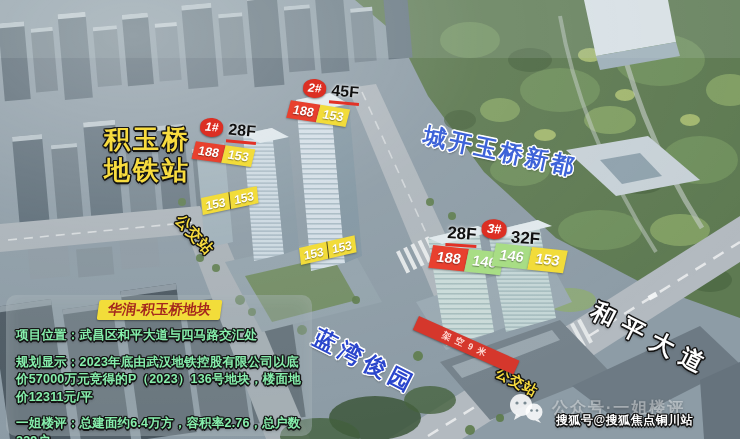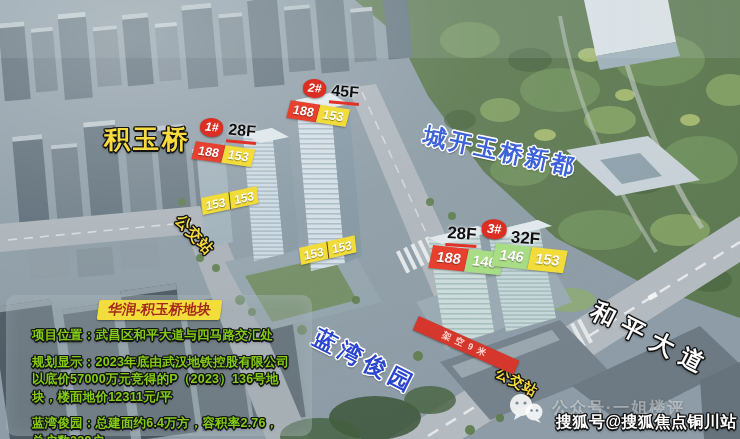--- a/index.html
+++ b/index.html
@@ -55,28 +55,28 @@
           transform:rotate(24deg);display:flex;align-items:center;justify-content:center;
           color:#ffd9d4;font-size:9px;font-weight:700;letter-spacing:5px;
           box-shadow:0 1px 2px rgba(0,0,0,.4);}
 
   .panel{position:absolute;z-index:3;left:6px;top:295px;width:306px;height:141px;
          background:rgba(158,170,176,.38);border-radius:10px;
          box-shadow:inset 0 0 18px rgba(255,255,255,.12);}
   .panel-title{display:table;margin:5px auto 7px;background:#f2dd3a;color:#a5281e;
          font-weight:900;font-size:14px;line-height:1.1;padding:2px 10px 3px;
          transform:skewX(-8deg);border-radius:2px;box-shadow:0 1px 2px rgba(0,0,0,.4);}
-  .pline{margin:0 16px 9px;padding:0 6px 0 10px;font-size:12.5px;font-weight:700;color:#84cc16;
+  .pline{margin:0 0 9px;padding:0 6px 0 10px;font-size:12.5px;font-weight:700;color:#86efac;
          line-height:1.4;letter-spacing:.2px;}
   .pline:last-child{margin-bottom:0;}
 
   .wm-ghost{position:absolute;z-index:4;left:508px;top:393px;display:flex;align-items:center;gap:8px;}
   .wm-ghost .txt{color:rgba(255,255,255,.42);font-size:16px;font-weight:800;letter-spacing:2px;
          text-shadow:0 1px 3px rgba(0,0,0,.25);white-space:nowrap;}
-  .wm-sohu{position:absolute;z-index:4;left:556px;top:412px;color:#fff;font-size:16px;
+  .wm-sohu{position:absolute;z-index:4;left:556px;top:412px;color:#fff;font-size:12px;
          font-weight:800;letter-spacing:.5px;white-space:nowrap;}
 </style>
 </head>
 <body>
 
 <div class="stage">
 
   <svg class="bg" width="740" height="439" viewBox="0 0 740 439">
     <defs>
       <pattern id="fl" width="6" height="4" patternUnits="userSpaceOnUse">
@@ -259,20 +259,21 @@
     <ellipse cx="375" cy="418" rx="46" ry="22" fill="#3c5639" opacity="0.85"></ellipse>
     <ellipse cx="320" cy="436" rx="40" ry="18" fill="#42603d" opacity="0.8"></ellipse>
     <ellipse cx="430" cy="400" rx="26" ry="14" fill="#46633f" opacity="0.8"></ellipse>
 
     <rect width="740" height="439" fill="url(#haze)"></rect>
     <rect width="740" height="58" fill="#cfd9de" opacity="0.14"></rect>
   </svg>
 
   <div class="lbl metro o-dark">
     <div>积玉桥</div>
+    <div>地铁站</div>
   </div>
 
   <div class="lbl anno" style="left:201px;top:117px;transform:rotate(5deg);">
     <span class="badge">1#</span>
     <span class="floors">28F</span>
   </div>
   <div class="lbl tagrow" style="left:195px;top:141px;transform:rotate(8deg);">
     <span class="tag red">188</span>
     <span class="tag yellow">153</span>
   </div>
@@ -322,21 +323,21 @@
 
   <div class="panel">
     <div class="panel-title">华润-积玉桥地块</div>
     <p class="pline o-dark">
       <span>项目位置：</span><span>武昌区和平大道与四马路交汇处</span>
     </p>
     <p class="pline o-dark">
       <span>规划显示：</span><span>2023年底由武汉地铁控股有限公司以底价57000万元竞得的P（2023）136号地块，楼面地价12311元/平</span>
     </p>
     <p class="pline o-dark">
-      <span>蓝湾俊园：</span><span>总建面约6.4万方，容积率2.76，总户数239户</span>
+      <span>一姐楼评：</span><span>总建面约6.4万方，容积率2.76，总户数239户</span>
     </p>
   </div>
 
   <div class="wm-ghost">
     <svg width="36" height="30" viewBox="0 0 36 30">
       <circle cx="13" cy="12" r="11" fill="#ffffff" opacity="0.85"></circle>
       <polygon points="8,21 6,27 13,23" fill="#ffffff" opacity="0.85"></polygon>
       <circle cx="9" cy="10" r="1.6" fill="#7a8a92"></circle>
       <circle cx="17" cy="10" r="1.6" fill="#7a8a92"></circle>
       <circle cx="26" cy="19" r="8.5" fill="#ffffff" opacity="0.85"></circle>

